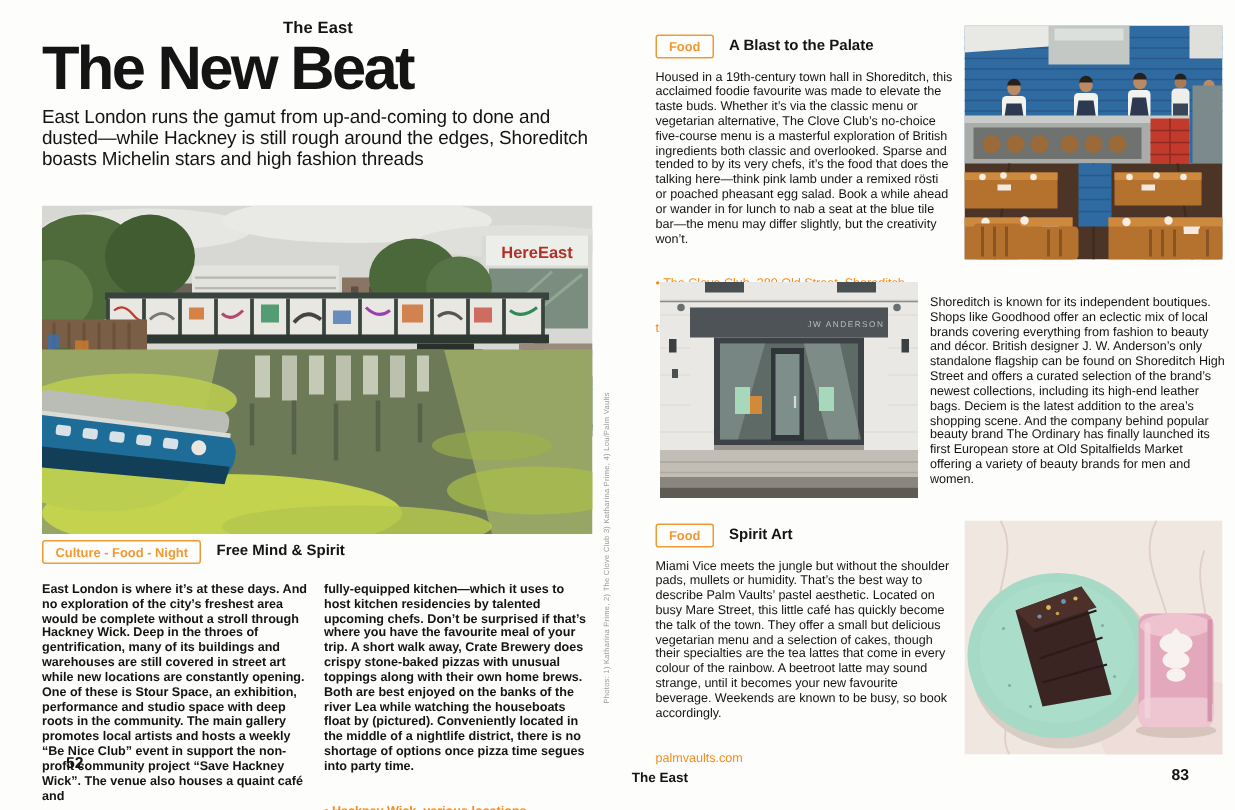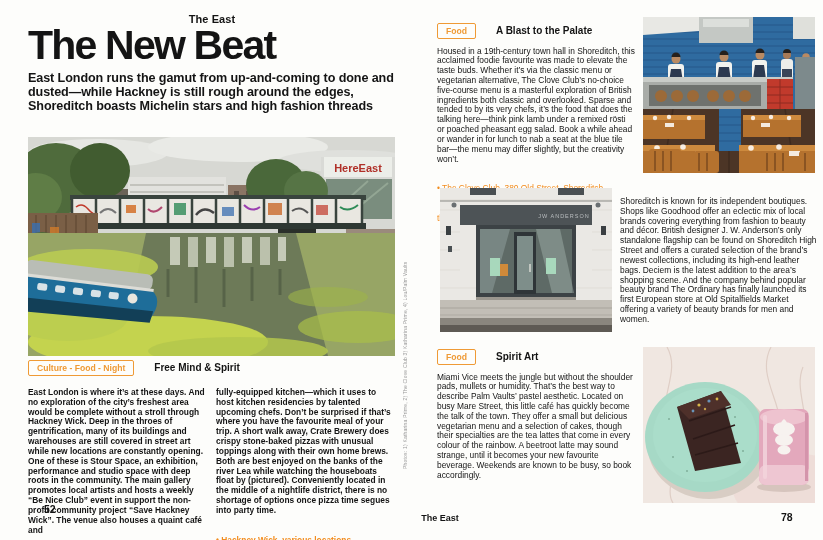--- a/index.html
+++ b/index.html
@@ -1,29 +1,29 @@
 <!DOCTYPE html>
 <html><head>
 <meta charset="utf-8">
 <style>
   html,body{margin:0;padding:0;}
   body{width:823px;height:540px;background:#fdfdfb;font-family:"Liberation Sans",sans-serif;color:#141414;overflow:hidden;position:relative;}
   .abs{position:absolute;}
   
   .kicker{left:28px;top:13px;width:368px;text-align:center;font-size:11px;font-weight:bold;letter-spacing:.1px;}
   .title{left:28px;top:22px;width:368px;text-align:left;font-size:41px;font-weight:bold;letter-spacing:-1.8px;}
-  .standfirst{left:28px;top:71px;width:374px;font-size:12.6px;font-weight:bold;line-height:1.12;letter-spacing:-.1px;}
+  .standfirst{left:28px;top:71px;width:374px;font-size:12.6px;font-weight:normal;line-height:1.12;letter-spacing:-.1px;}
   
   .photo{display:block;}
   .photo-canal{left:28px;top:137px;}
   .photo-restaurant{left:643px;top:17px;}
   .photo-storefront{left:440px;top:188px;}
   .photo-pastel{left:643px;top:347px;}
   
-  .tagrow{display:flex;align-items:center;gap:20px;}
+  .tagrow{display:flex;align-items:center;gap:10px;}
   .tag{border:1.2px solid #EF9A35;color:#EF9A35;font-weight:bold;font-size:8.6px;padding:2px 8px 1.5px;border-radius:2px;white-space:nowrap;}
   .art-heading{font-size:10px;font-weight:bold;letter-spacing:0;}
   .body-text{font-size:8.4px;line-height:1.17;text-align:left;}
   .addr{color:#F28C1E;font-size:8.4px;line-height:1.17;margin-top:20px;}
   .left-tagrow{left:28px;top:360px;}
   .left-cols{left:28px;top:388px;width:367px;display:flex;gap:9px;}
   .left-cols .col{width:179px;font-weight:bold;}
   .art1{left:437px;top:23px;width:198px;}
   .art2{left:620px;top:189px;width:197px;}
   .art3{left:437px;top:349px;width:198px;}
@@ -414,20 +414,21 @@
 <div class="abs art2">
   <div class="body-text art-body">Shoreditch is known for its independent boutiques. Shops like Goodhood offer an eclectic mix of local brands covering everything from fashion to beauty and décor. British designer J. W. Anderson’s only standalone flagship can be found on Shoreditch High Street and offers a curated selection of the brand’s newest collections, including its high-end leather bags. Deciem is the latest addition to the area’s shopping scene. And the company behind popular beauty brand The Ordinary has finally launched its first European store at Old Spitalfields Market offering a variety of beauty brands for men and women.</div>
 </div>
 
 <div class="abs art3">
   <div class="tagrow">
     <span class="tag">Food</span>
     <span class="art-heading">Spirit Art</span>
   </div>
   <div class="body-text art-body">Miami Vice meets the jungle but without the shoulder pads, mullets or humidity. That’s the best way to describe Palm Vaults’ pastel aesthetic. Located on busy Mare Street, this little café has quickly become the talk of the town. They offer a small but delicious vegetarian menu and a selection of cakes, though their specialties are the tea lattes that come in every colour of the rainbow. A beetroot latte may sound strange, until it becomes your new favourite beverage. Weekends are known to be busy, so book accordingly.</div>
+  <div class="addr">palmvaults.com</div>
 </div>
 
 <svg class="abs photo photo-pastel" width="172" height="156" viewBox="0 0 172 156" preserveAspectRatio="none">
   <rect x="0" y="0" width="172" height="156" fill="#f0e7e1"></rect>
   <g stroke="#dbc8bf" stroke-width="1.2" fill="none" opacity=".8">
     <path d="M24,0 C40,28 8,60 28,92 C40,116 20,140 30,156"></path>
     <path d="M128,0 C110,34 152,66 132,100"></path>
     <path d="M160,20 C150,44 170,70 158,96"></path>
   </g>
   <ellipse cx="150" cy="142" rx="60" ry="36" fill="#ecd9d4" opacity=".7"></ellipse>
@@ -470,14 +471,14 @@
       <ellipse cx="141" cy="103" rx="6.5" ry="4.5"></ellipse>
       <path d="M141,72 q-6,4 0,10 q6,-6 0,-10"></path>
     </g>
     <rect x="120" y="68" width="4" height="64" rx="2" fill="#f2d4dc" opacity=".85"></rect>
     <rect x="162" y="66" width="3" height="68" fill="#d494ab"></rect>
   </g>
 </svg>
 
 <div class="abs pagenum pg-left">52</div>
 <div class="abs footer-center">The East</div>
-<div class="abs pagenum pg-right">78</div>
+<div class="abs pagenum pg-right">83</div>
 <div class="abs credits">Photos: 1) Katharina Prime, 2) The Clove Club 3) Katharina Prime, 4) Lou/Palm Vaults</div>
 
 </body></html>

